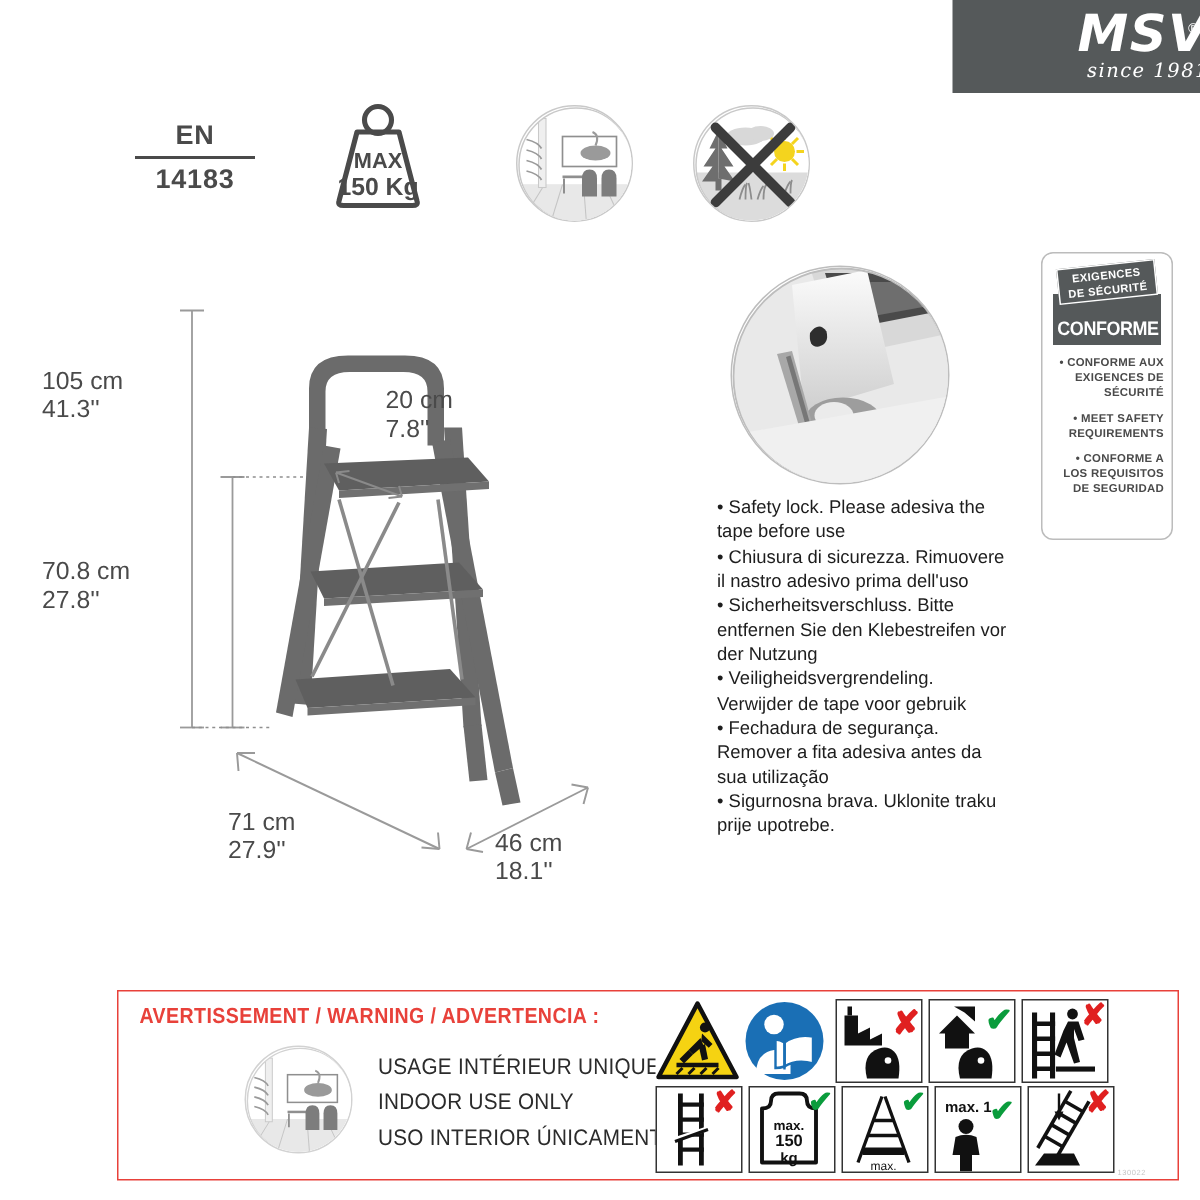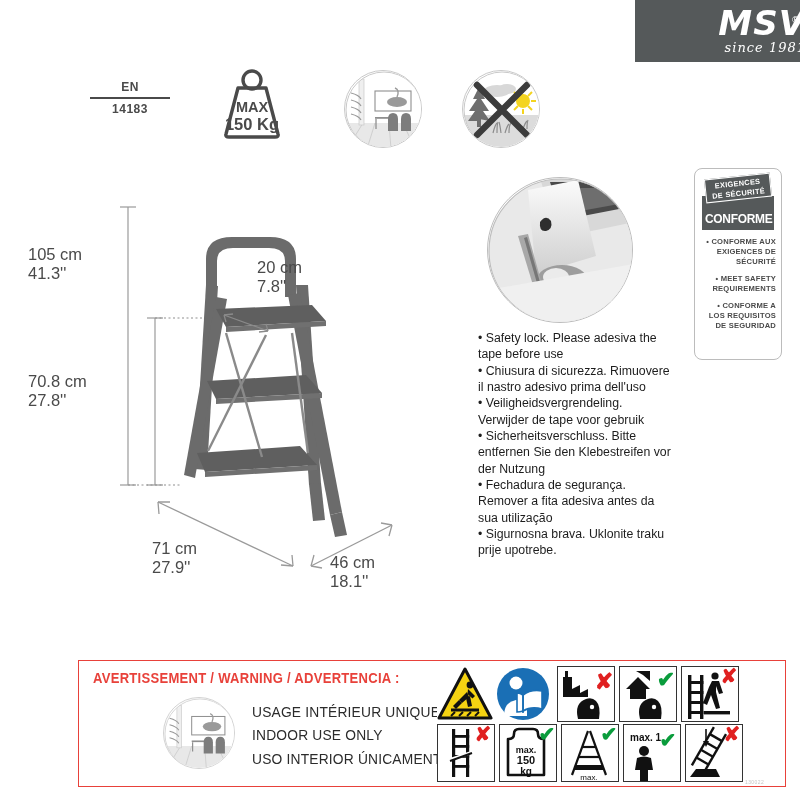--- a/index.html
+++ b/index.html
@@ -33,21 +33,21 @@
   }
   #msv-since {
     position:absolute; right:14px; top:40px;
     font-family:"DejaVu Serif", serif;
     font-style:italic; font-size:13px;
     letter-spacing:1px;
   }
 
   
   #en-norm { left:90px; top:80px; width:80px; text-align:center;
-             font-size:12px; font-weight:bold; color:#4a4a4a; letter-spacing:.5px; }
+             font-size:18px; font-weight:bold; color:#4a4a4a; letter-spacing:.5px; }
   #en-norm .en-top { padding-bottom:2px; }
   #en-norm .en-rule { height:2px; background:#4a4a4a; margin:1px 0 3px; }
 
   
   #weight-icon { left:212px; top:68px; width:80px; height:72px; }
   #weight-icon svg { display:block; }
 
   
   .round-pic { width:78px; height:78px; border-radius:50%;
                border:1px solid #c9c9c9; overflow:hidden; background:#fff; }
@@ -364,22 +364,22 @@
       <path d="M36 60 L55 126 L58 125 L39 59 Z" fill="#777"></path>
       <path d="M0 112 L146 86 L146 146 L0 146 Z" fill="#f0f0f0"></path>
     </g>
     <circle cx="73" cy="73" r="72" fill="none" stroke="#bdbdbd" stroke-width="1.2"></circle>
   </svg>
 </div>
 
 <div class="abs" id="safety-text">
   <p>• Safety lock. Please adesiva the tape before use</p>
   <p>• Chiusura di sicurezza. Rimuovere il nastro adesivo prima dell'uso</p>
+  <p>• Sicherheitsverschluss. Bitte entfernen Sie den Klebestreifen vor der Nutzung</p>
   <p>• Veiligheidsvergrendeling. Verwijder de tape voor gebruik</p>
-  <p>• Sicherheitsverschluss. Bitte entfernen Sie den Klebestreifen vor der Nutzung</p>
   <p>• Fechadura de segurança. Remover a fita adesiva antes da sua utilização</p>
   <p>• Sigurnosna brava. Uklonite traku prije upotrebe.</p>
 </div>
 
 <div class="abs" id="conformity-panel">
   <div id="conforme-badge">
     <div id="conforme-block">
       <div id="conforme-word">CONFORME</div>
     </div>
     <div id="conforme-banner">

